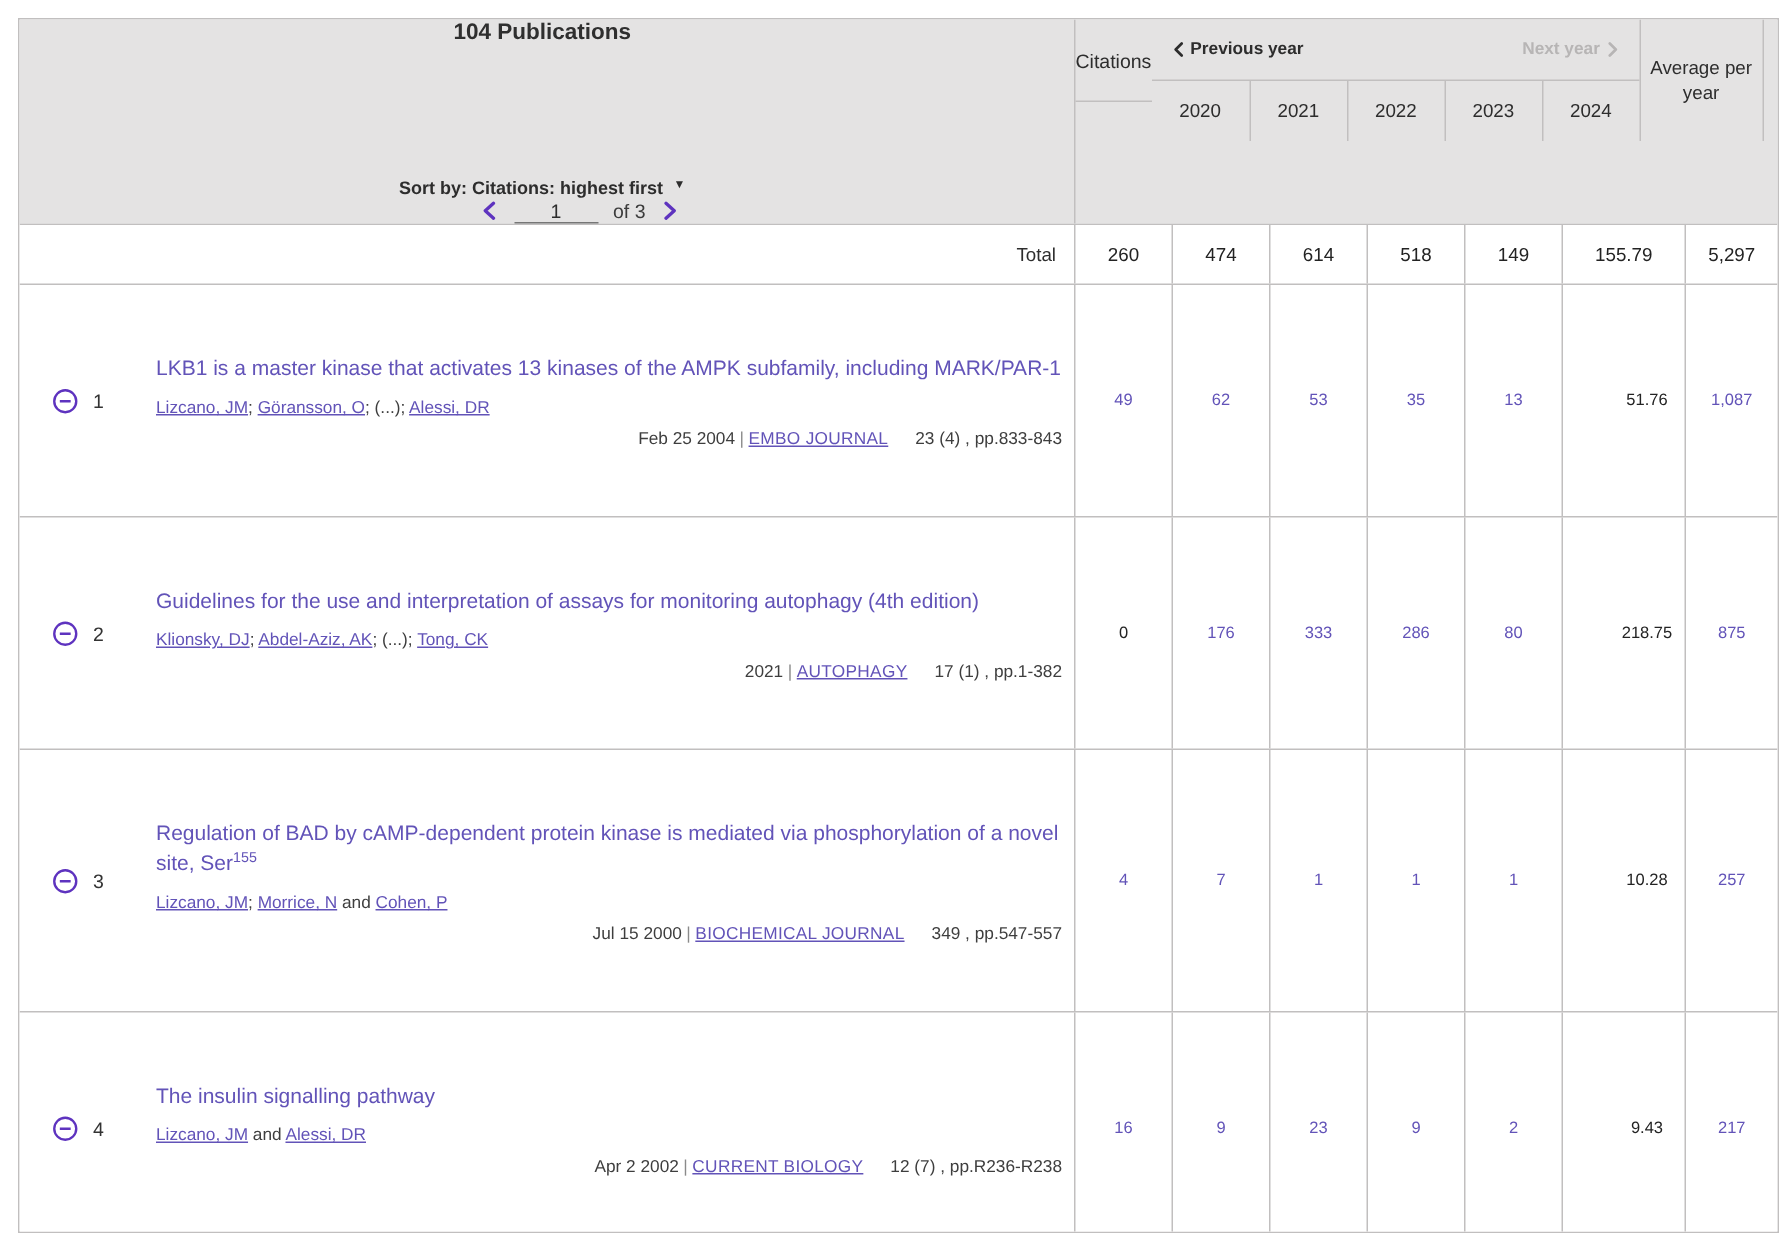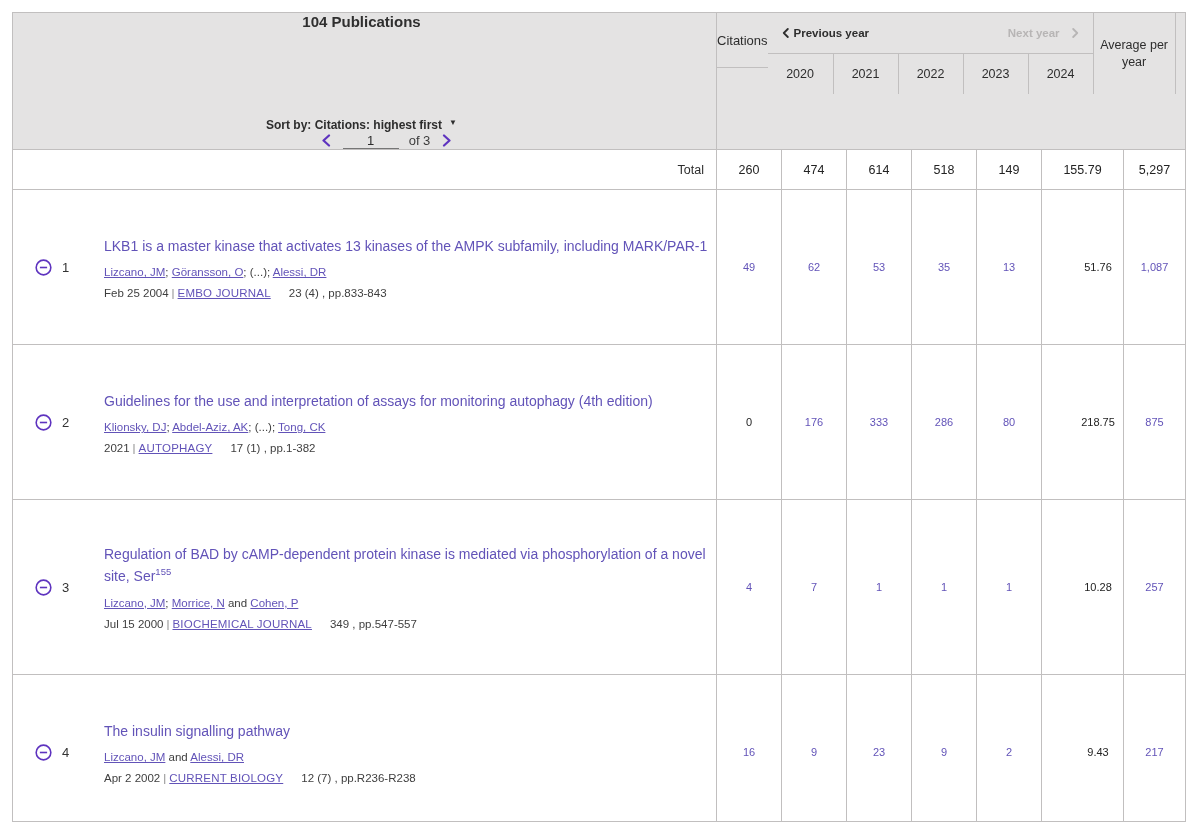--- a/index.html
+++ b/index.html
@@ -39,21 +39,21 @@
   .of-label{color:#3c3c3c;}
 
   .header-right{width:537px;flex-shrink:0;border-left:1px solid var(--border);display:flex;flex-direction:row;}
   .citations-title{height:55px;display:flex;align-items:center;justify-content:center;
     font-size:13px;color:#2d2d2d;border-bottom:1px solid var(--border);}
   .header-right-bottom{display:flex;height:81px;}
   .years-block{width:325px;display:flex;flex-direction:column;}
   .prevnext{height:41px;display:flex;align-items:center;justify-content:space-between;
     padding:0 14px;border-bottom:1px solid var(--border);font-size:11.5px;font-weight:700;}
   .prev{color:#2d2d2d;cursor:pointer;display:flex;align-items:center;gap:5px;}
-  .next{color:var(--disabled);cursor:default;display:flex;align-items:center;gap:12px;}
+  .next{color:var(--disabled);cursor:default;display:flex;align-items:center;gap:5px;}
   .years-row{display:flex;flex:1;}
   .years-row .col-y:first-child{border-left:none;}
   .years-row .col-y{display:flex;align-items:center;justify-content:center;font-size:12.5px;color:#2d2d2d;}
   .hdr-avg,.hdr-total{font-size:12.5px;color:#2d2d2d;line-height:1.35;padding:2px;}
 
   
   .total-row{height:40px;background:#fff;font-size:12.5px;}
   .total-label{display:flex;align-items:center;justify-content:flex-end;padding-right:12px;color:#2d2d2d;}
   .total-row .cell-val{font-size:12.5px;color:#232323;}
 
@@ -62,21 +62,21 @@
   .pub-row.row-3{min-height:175px;}
   .pub-cell{display:flex;align-items:center;padding:14px 8px 14px 22px;}
   .pub-num-block{display:flex;align-items:center;gap:10px;width:58px;flex-shrink:0;}
   .minus-icon{color:var(--accent);display:flex;cursor:pointer;}
   .pub-index{font-size:13px;color:#333;}
   .pub-content{flex:1;padding-left:11px;min-width:0;}
   .pub-title{font-size:14px;color:var(--link);line-height:1.45;cursor:pointer;max-width:630px;margin-bottom:11px;}
   .pub-title sup{font-size:9.5px;}
   .pub-authors{font-size:11.5px;color:#3e3e3e;margin-bottom:9px;}
   .author-link{color:var(--link);text-decoration:underline;cursor:pointer;}
-  .pub-meta{font-size:11.5px;color:#3e3e3e;}
+  .pub-meta{font-size:11.5px;color:#3e3e3e;text-align:right;}
   .meta-sep{color:#8a8a8a;padding:0 3px;}
   .journal-link{color:var(--link);text-decoration:underline;cursor:pointer;letter-spacing:.2px;}
   .pub-volume{margin-left:18px;color:#3e3e3e;}
   .cite-val{font-size:11px;}
   .cite-link{color:var(--link);cursor:pointer;}
   .cite-plain{color:#232323;}
   .avg-val{color:#232323;padding-left:31px;}
 </style>
 </head>
 <body>

